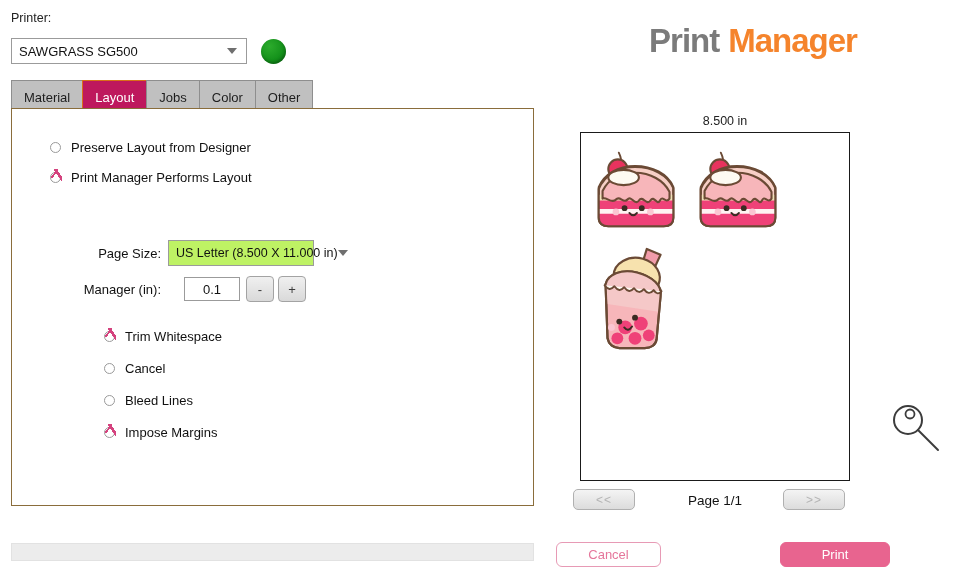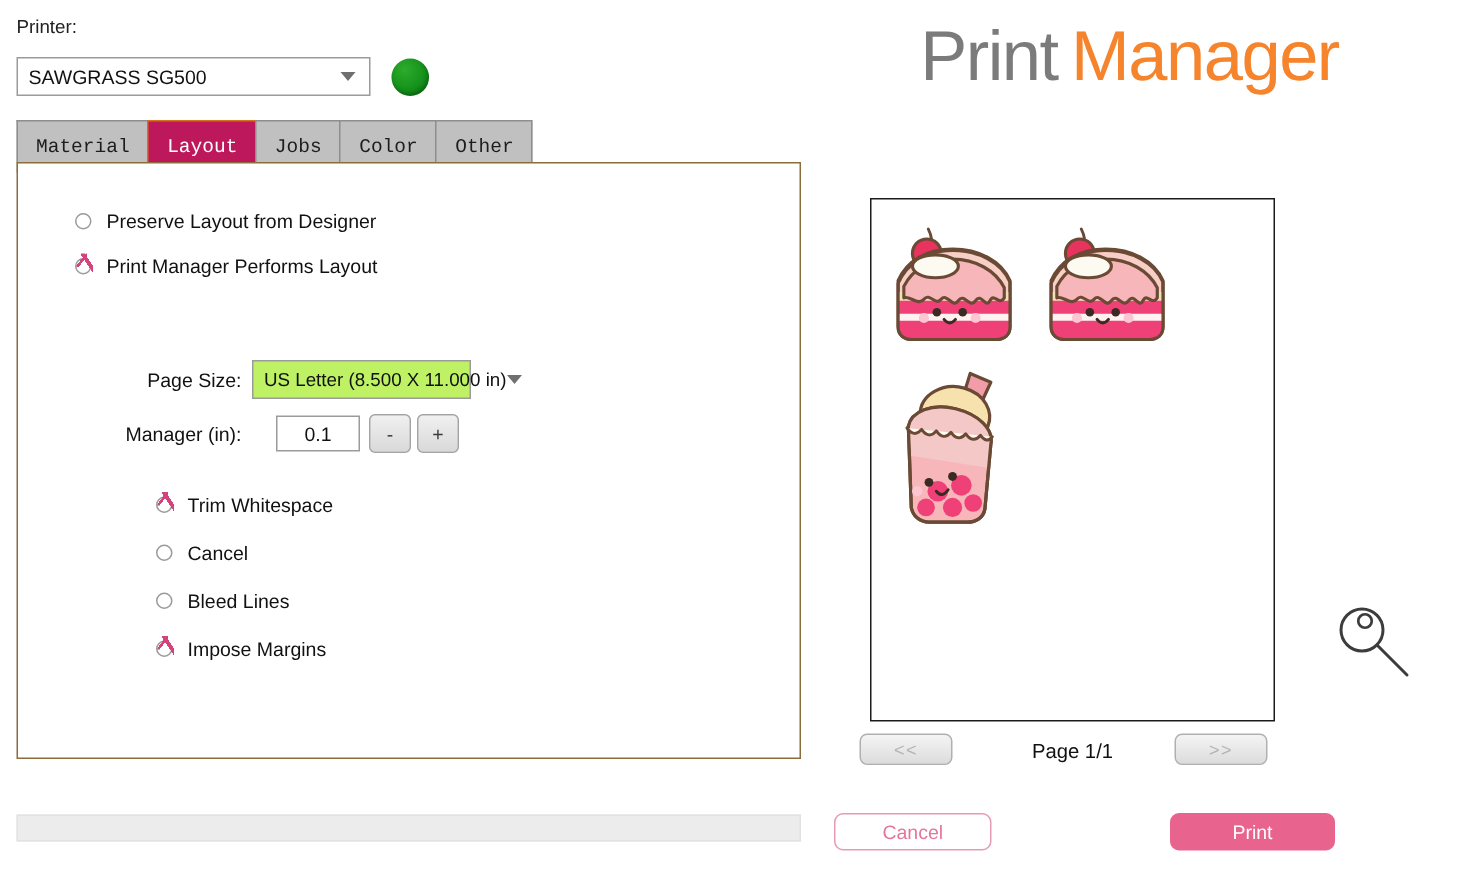--- a/index.html
+++ b/index.html
@@ -48,21 +48,20 @@
   
   #tabs { position:absolute; left:11px; top:80px; display:flex; }
   .tab {
     height:35px; padding:0 12px;
     display:flex; align-items:center; justify-content:center;
     background:#c0c0c0;
     border:1px solid #8e8e8e;
     border-right:none;
     font-size:13px; color:#1d1d1d;
     white-space:nowrap;
-    font-family:Liberation Mono, monospace;
   }
   .tab:last-child { border-right:1px solid #8e8e8e; }
   .tab.active {
     background:#be185d;
     color:#ffffff;
     border-color:#d96f18;
     font-weight:400;
   }
 
   
@@ -135,23 +134,23 @@
     position:absolute; left:11px; top:543px;
     width:523px; height:18px;
     background:#ececec; border:1px solid #e2e2e2;
   }
   #progress-fill { height:100%; width:0%; background:#f5842c; }
 
   
   #right-col { position:absolute; left:545px; top:0; width:431px; height:587px; }
 
   #brand {
-    position:absolute; left:8px; top:9px;
+    position:absolute; left:8px; top:22px;
     width:400px; text-align:center;
-    font-size:47px; font-weight:normal; letter-spacing:-1px;
+    font-size:33px; font-weight:bold; letter-spacing:-1px;
     white-space:nowrap;
   }
   #brand-print   { color:#7b7b7b; }
   #brand-manager { color:#f5842c; margin-left:9px; }
 
   #dim-top {
     position:absolute; left:35px; top:114px; width:290px;
     text-align:center; font-size:12.5px; color:#222;
   }
   #dim-right {
@@ -274,20 +273,21 @@
   </div>
 
 </div>
 
 <div id="right-col">
 
   <div id="brand">
     <span id="brand-print">Print</span><span id="brand-manager">Manager</span>
   </div>
 
+  <div id="dim-top">8.500 in</div>
   <div id="dim-right">11.000 in</div>
 
   <div id="page-preview">
 
     <svg class="art" id="art-cake-1" viewBox="0 0 100 92">
       <g stroke="#6b4a35" stroke-width="2.2" stroke-linejoin="round" stroke-linecap="round" fill="none">
         <path d="M31 8 C34 14 34 18 33 22" stroke="#6b4a35" stroke-width="2"></path>
         <circle cx="30" cy="25" r="10" fill="#e8335e"></circle>
         <path d="M10 44 C16 30 30 22 48 22 C66 22 82 30 88 44 L88 76 C88 82 84 85 78 85 L20 85 C14 85 10 82 10 76 Z" fill="#f7cfc6"></path>
         <path d="M10 52 L88 52 L88 60 L10 60 Z" fill="#f0e2b8" stroke="none"></path>

